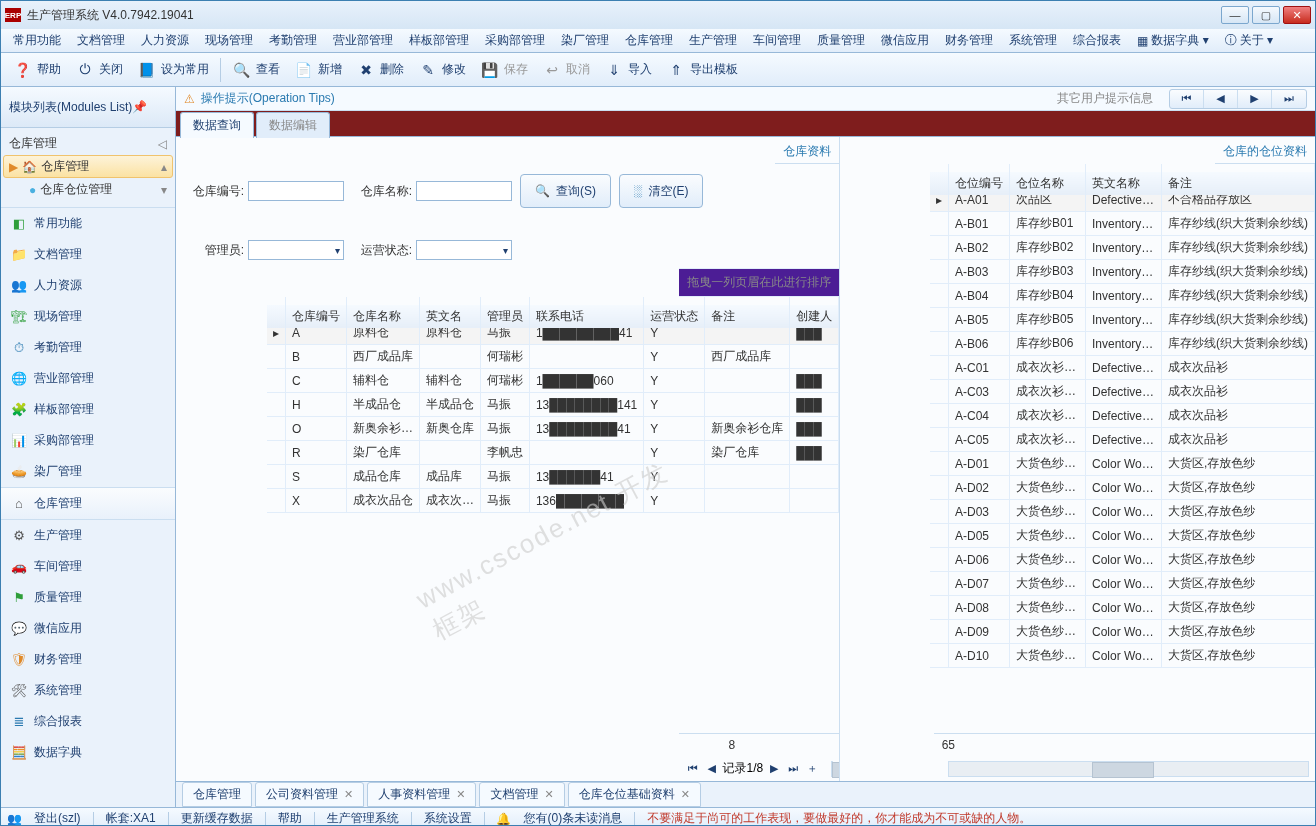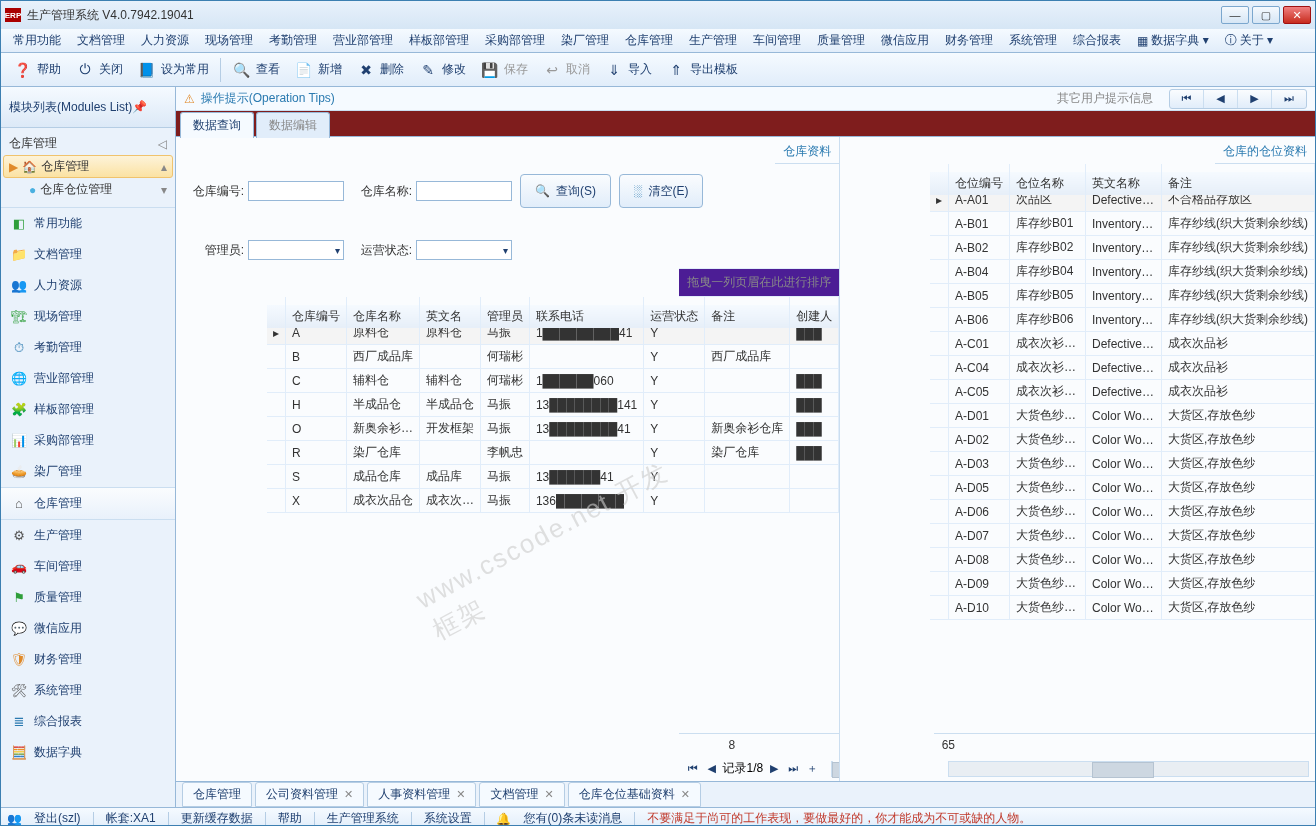--- a/index.html
+++ b/index.html
@@ -365,21 +365,21 @@
                   <td>马振</td>
                   <td>13████████141</td>
                   <td>Y</td>
                   <td></td>
                   <td>███</td>
                 </tr>
                 <tr>
                   <td class="rowmark"></td>
                   <td>O</td>
                   <td>新奥余衫…</td>
-                  <td>开发框架</td>
+                  <td>新奥仓库</td>
                   <td>马振</td>
                   <td>13████████41</td>
                   <td>Y</td>
                   <td>新奥余衫仓库</td>
                   <td>███</td>
                 </tr>
                 <tr>
                   <td class="rowmark"></td>
                   <td>R</td>
                   <td>染厂仓库</td>
@@ -459,20 +459,27 @@
                 </tr>
                 <tr>
                   <td class="rowmark"></td>
                   <td>A-B02</td>
                   <td>库存纱B02</td>
                   <td>Inventory …</td>
                   <td>库存纱线(织大货剩余纱线)</td>
                 </tr>
                 <tr>
                   <td class="rowmark"></td>
+                  <td>A-B03</td>
+                  <td>库存纱B03</td>
+                  <td>Inventory …</td>
+                  <td>库存纱线(织大货剩余纱线)</td>
+                </tr>
+                <tr>
+                  <td class="rowmark"></td>
                   <td>A-B04</td>
                   <td>库存纱B04</td>
                   <td>Inventory …</td>
                   <td>库存纱线(织大货剩余纱线)</td>
                 </tr>
                 <tr>
                   <td class="rowmark"></td>
                   <td>A-B05</td>
                   <td>库存纱B05</td>
                   <td>Inventory …</td>
@@ -481,20 +488,27 @@
                 <tr>
                   <td class="rowmark"></td>
                   <td>A-B06</td>
                   <td>库存纱B06</td>
                   <td>Inventory …</td>
                   <td>库存纱线(织大货剩余纱线)</td>
                 </tr>
                 <tr>
                   <td class="rowmark"></td>
                   <td>A-C01</td>
+                  <td>成衣次衫C…</td>
+                  <td>Defective …</td>
+                  <td>成衣次品衫</td>
+                </tr>
+                <tr>
+                  <td class="rowmark"></td>
+                  <td>A-C03</td>
                   <td>成衣次衫C…</td>
                   <td>Defective …</td>
                   <td>成衣次品衫</td>
                 </tr>
                 <tr>
                   <td class="rowmark"></td>
                   <td>A-C04</td>
                   <td>成衣次衫C…</td>
                   <td>Defective …</td>
                   <td>成衣次品衫</td>

